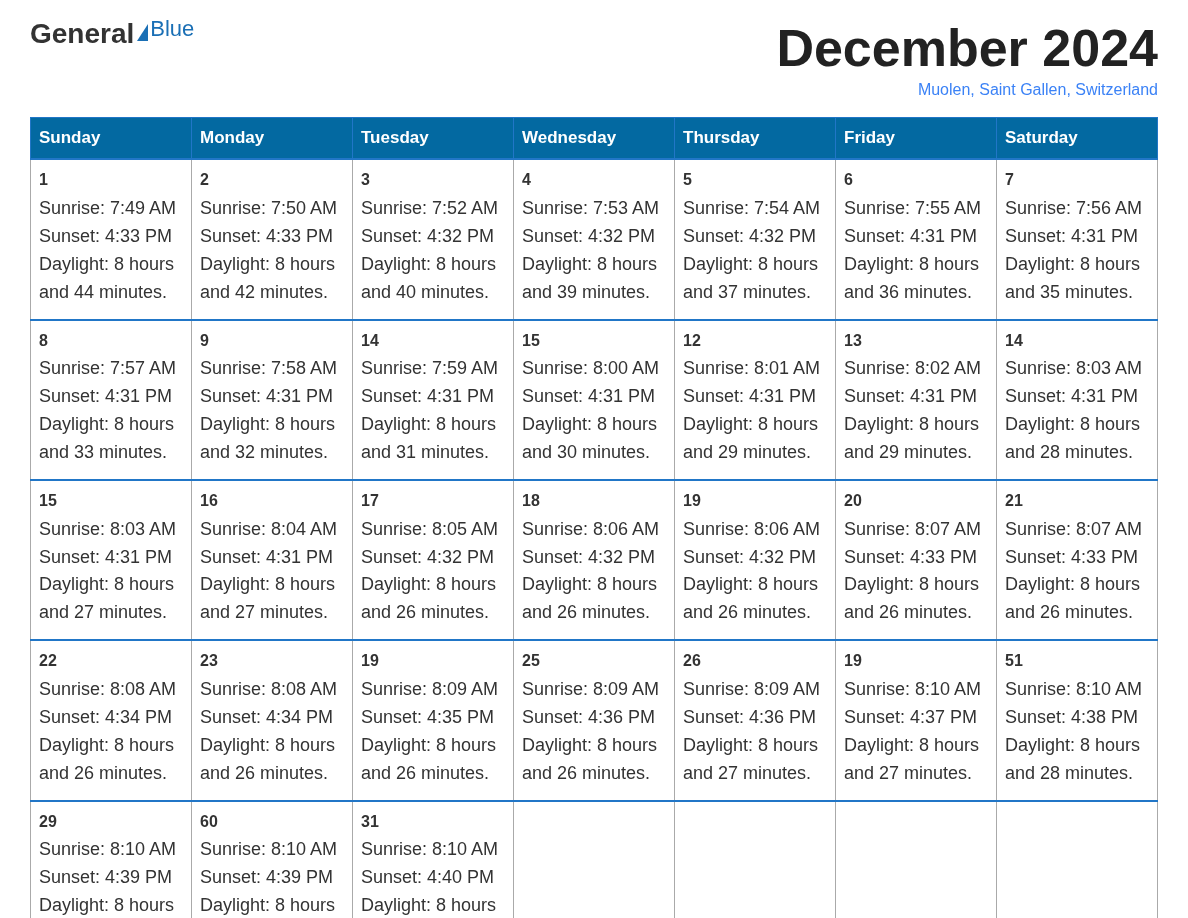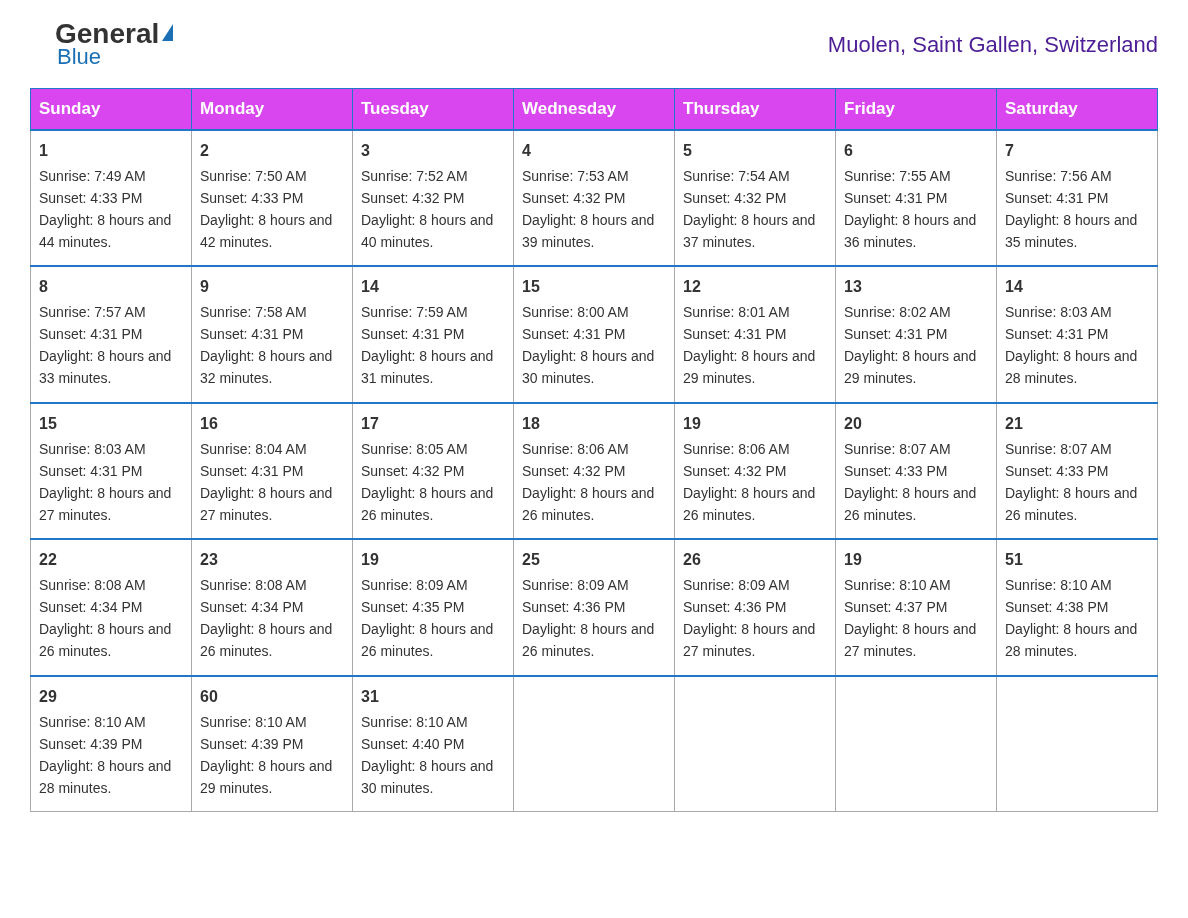--- a/index.html
+++ b/index.html
@@ -12,23 +12,22 @@
       padding: 20px 30px;
     }
     .header-area {
       display: flex;
       justify-content: space-between;
       align-items: flex-start;
       margin-bottom: 18px;
     }
     .logo-area {
       display: flex;
-      flex-direction: column;
+      flex-direction: row;
       align-items: flex-start;
-      margin-left: 25px;
     }
     .logo-text {
       font-size: 28px;
       font-weight: bold;
       color: #333;
       line-height: 1;
     }
     .logo-blue-line {
       color: #1a6fb5;
       font-size: 22px;
@@ -39,31 +38,31 @@
     .title-area {
       text-align: right;
     }
     .month-title {
       font-size: 52px;
       font-weight: bold;
       color: #222;
       line-height: 1.1;
     }
     .location-title {
-      font-size: 22px;
-      color: #4c1d95;
-      margin-top: 12px;
+      font-size: 16px;
+      color: #3b82f6;
+      margin-top: 4px;
     }
     table {
       width: 100%;
       border-collapse: collapse;
       table-layout: fixed;
     }
     thead tr th {
-      background-color: #d946ef;
+      background-color: #0369a1;
       color: #ffffff;
       font-size: 17px;
       font-weight: bold;
       padding: 10px 8px;
       text-align: left;
       border: 1px solid #2176c7;
     }
     tbody tr td {
       vertical-align: top;
       padding: 8px 8px 12px 8px;
@@ -75,37 +74,38 @@
       min-height: 90px;
     }
     tbody tr td .day-num {
       font-size: 16px;
       font-weight: bold;
       display: block;
       margin-bottom: 2px;
     }
     tbody tr td .day-info {
       color: #333;
-      font-size: 14px;
+      font-size: 18px;
     }
     tbody tr td.empty {
       border-top: 2px solid #2176c7;
     }
   </style>
 </head>
 <body>
 
 <div class="header-area">
   <div class="logo-area">
     <div class="logo-text">
       General<span style="display:inline-block;width:0;height:0;border-left:11px solid transparent;border-bottom:17px solid #1a6fb5;margin-left:3px;position:relative;top:-2px;"></span>
     </div>
     <div class="logo-blue-line">Blue</div>
   </div>
   <div class="title-area">
+    <div class="month-title">December 2024</div>
     <div class="location-title">Muolen, Saint Gallen, Switzerland</div>
   </div>
 </div>
 
 <table>
   <thead>
     <tr>
       <th>Sunday</th>
       <th>Monday</th>
       <th>Tuesday</th>

